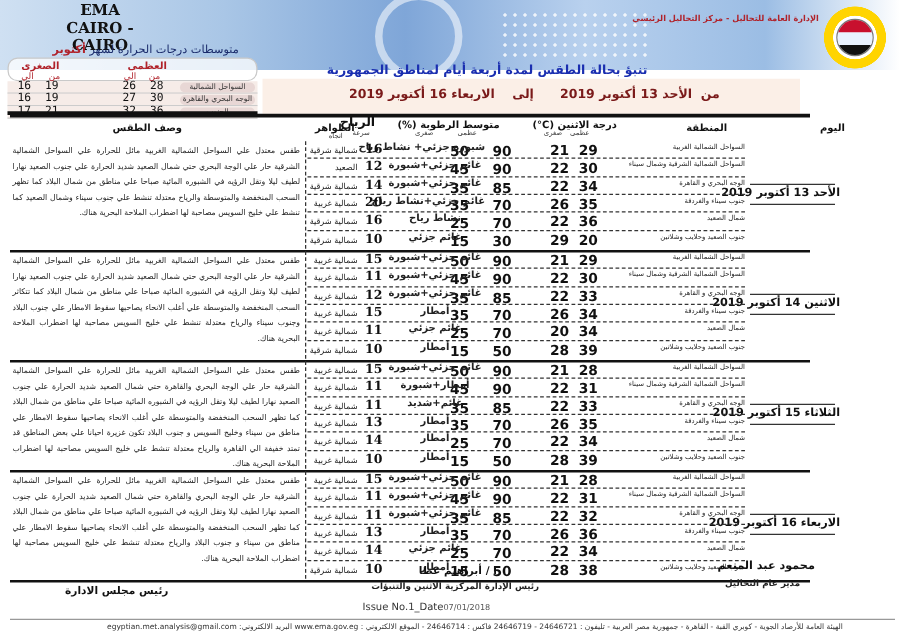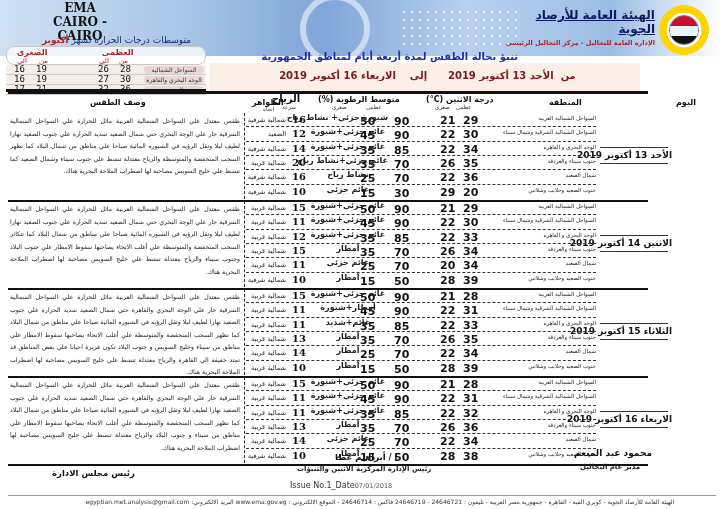--- a/index.html
+++ b/index.html
@@ -84,21 +84,20 @@
 <body>
 
 <div class="banner">
   <div class="swirl"></div>
   <div class="dots"></div>
 </div>
 <div class="ema-title">EMA</div>
 <div class="ema-sub">CAIRO - CAIRO</div>
 
 <div class="agency">
-  <div class="n1">الهيئة العامة للأرصاد الجوية</div>
   <div class="n2">الإدارة العامة للتحاليل - مركز التحاليل الرئيسي</div>
 </div>
 <div class="logo">
   <div class="inner">
     <div class="r"></div>
       <div class="w"></div>
       <div class="b"></div>
   </div>
 </div>
 
@@ -145,21 +144,21 @@
 <div class="date-strip">
   <div class="date-text">
     <span>من</span>&nbsp;
     <span>الأحد 13 أكتوبر 2019</span>&nbsp;&nbsp;&nbsp;&nbsp;&nbsp;
     <span>إلى</span>&nbsp;&nbsp;&nbsp;
     <span>الاربعاء 16 أكتوبر 2019</span>
   </div>
 </div>
 <div class="thick-line"></div>
 
-<div class="hdr" style="left:676px;top:98px">اليوم</div>
+<div class="hdr" style="left:656px;top:98px">اليوم</div>
 <div class="hdr" style="left:549px;top:98px">المنطقة</div>
 <div class="hdr" style="left:426px;top:95px">درجة الاثنين (C°)</div>
 <div class="hdr small" style="left:456px;top:104px">عظمى</div>
 <div class="hdr small" style="left:435px;top:104px">صغرى</div>
 <div class="hdr" style="left:318px;top:95px">متوسط الرطوبة (%)</div>
 <div class="hdr small" style="left:366px;top:104px">عظمى</div>
 <div class="hdr small" style="left:332px;top:104px">صغرى</div>
 
 <div class="hdr" style="left:252px;top:98px">الظواهر</div>
 <div class="hdr" style="left:272px;top:93px;font-size:10px">الرياح</div>

